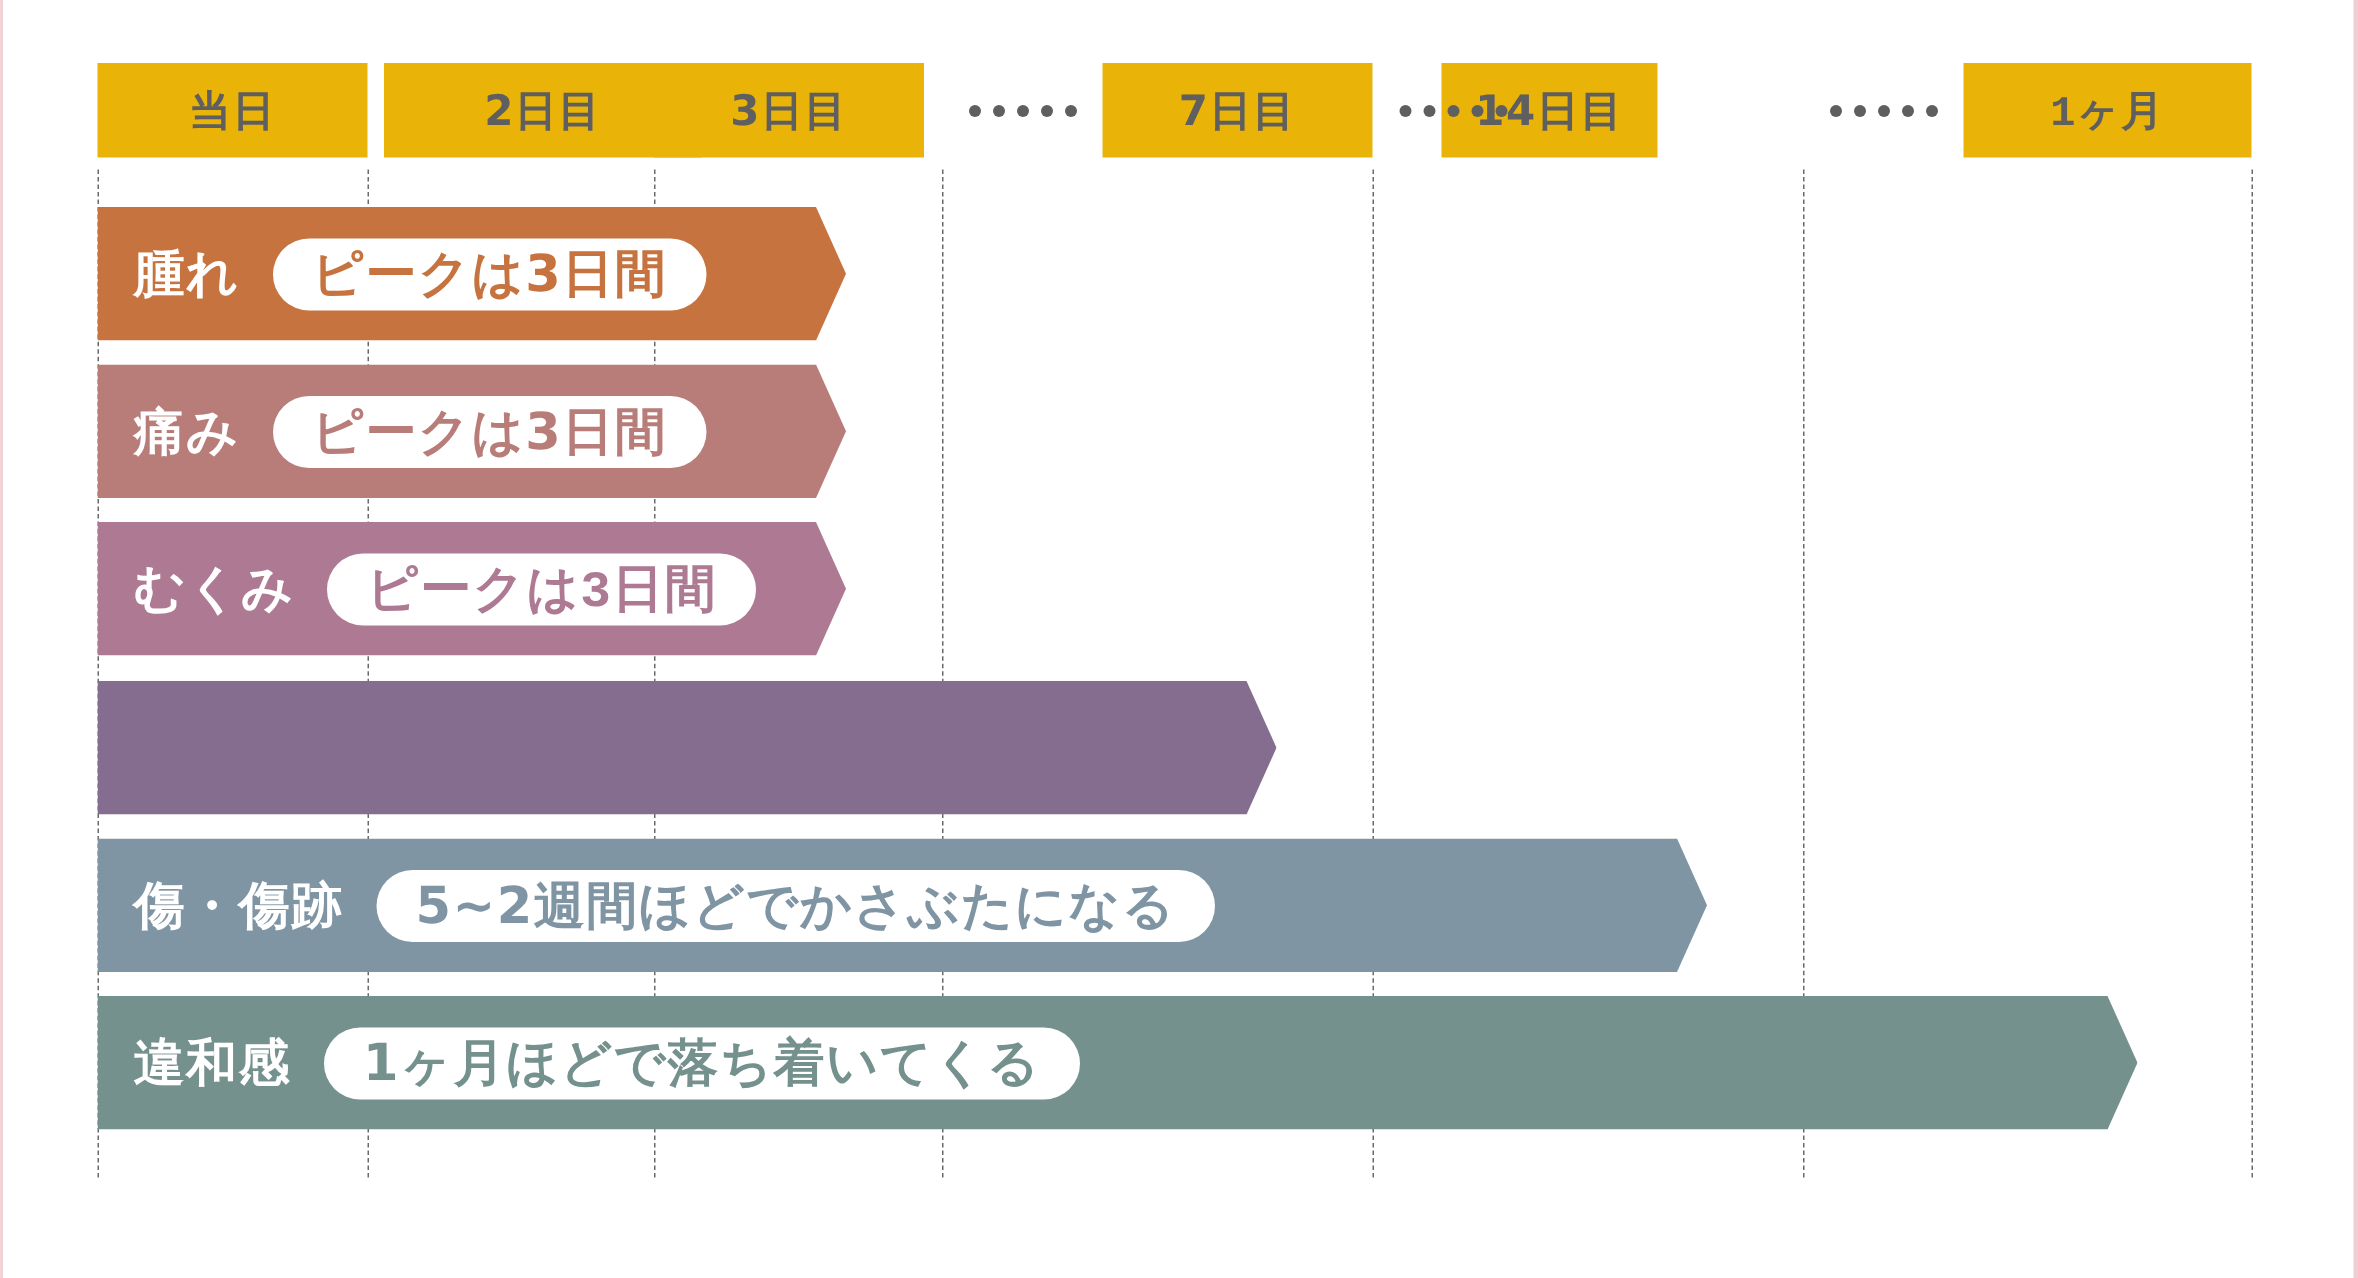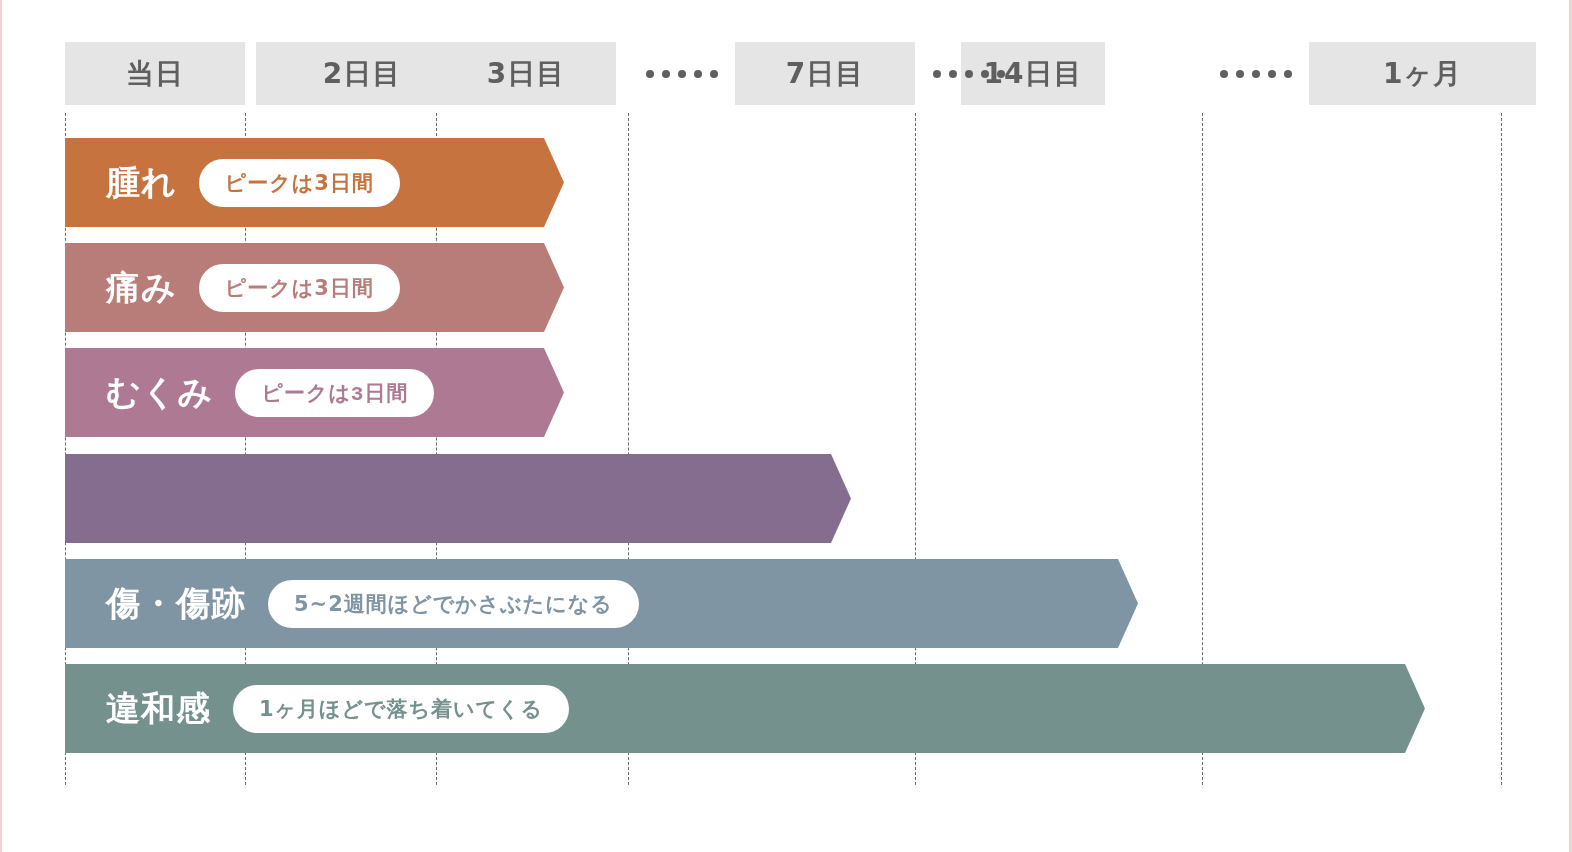--- a/index.html
+++ b/index.html
@@ -5,63 +5,63 @@
     html, body { margin: 0; padding: 0; }
     body {
       width: 1572px; height: 852px; position: relative; overflow: hidden;
       background: #ffffff;
       font-family: "DejaVu Sans", "Liberation Sans", sans-serif;
     }
     .edge-left { position: absolute; left: 0; top: 0; width: 2px; height: 852px; background: #f1d3d6; }
     .edge-right { position: absolute; right: 0; top: 0; width: 3px; height: 852px; background: #efcfd1; }
     .hdr-cell {
       position: absolute; top: 42px; height: 63px;
-      background: #e5e5e5; color: #5f5f5f;
+      background: #eab308; color: #5f5f5f;
       display: flex; align-items: center; justify-content: center;
       font-size: 28px; font-weight: bold; letter-spacing: 1px;
     }
     .hdr-dots {
       position: absolute; top: 42px; height: 63px;
       display: flex; align-items: center; justify-content: center; gap: 8px;
     }
     .hdr-dots .dot { width: 8px; height: 8px; border-radius: 50%; background: #5f5f5f; }
     .vline {
       position: absolute; top: 113px; height: 672px; width: 0;
       border-left: 1.5px dashed #6a6a6a;
     }
     .bar {
       position: absolute; left: 65px; height: 89px;
       display: flex; align-items: center;
     }
     .bar-label {
       color: #ffffff; font-size: 34px; font-weight: bold;
-      margin-left: 41px; white-space: nowrap; letter-spacing: 1px;
+      margin-left: 24px; white-space: nowrap; letter-spacing: 1px;
     }
     .bar-pill {
       background: #ffffff; border-radius: 25px; height: 48px;
       display: flex; align-items: center; padding: 0 26px;
-      font-size: 21px; font-weight: bold; white-space: nowrap;
+      font-size: 34px; font-weight: bold; white-space: nowrap;
       margin-left: 22px; letter-spacing: 1px;
     }
     svg.bar-shape { position: absolute; left: 0; top: 0; }
     .bar-content { position: relative; display: flex; align-items: center; z-index: 1; }
   </style>
 </head>
 <body>
 
 <div class="edge-left"></div>
 <div class="edge-right"></div>
 
 <div id="header">
     <div class="hdr-cell" style="left: 65px; width: 180px;">当日</div>
     <div class="hdr-cell" style="left: 256px; width: 212px;">2日目</div>
     <div class="hdr-cell" style="left: 436px; width: 180px;">3日目</div>
     <div class="hdr-cell" style="left: 735px; width: 180px;">7日目</div>
     <div class="hdr-cell" style="left: 961px; width: 144px;">14日目</div>
-    <div class="hdr-cell" style="left: 1309px; width: 227px;">1ヶ月</div>
+    <div class="hdr-cell" style="left: 1309px; width: 192px; font-family: Liberation Mono, monospace;">1ヶ月</div>
     <div class="hdr-dots" style="left: 628px; width: 107px;">
       <span class="dot"></span>
       <span class="dot"></span>
       <span class="dot"></span>
       <span class="dot"></span>
       <span class="dot"></span>
     </div>
     <div class="hdr-dots" style="left: 915px; width: 107px;">
       <span class="dot"></span>
       <span class="dot"></span>

